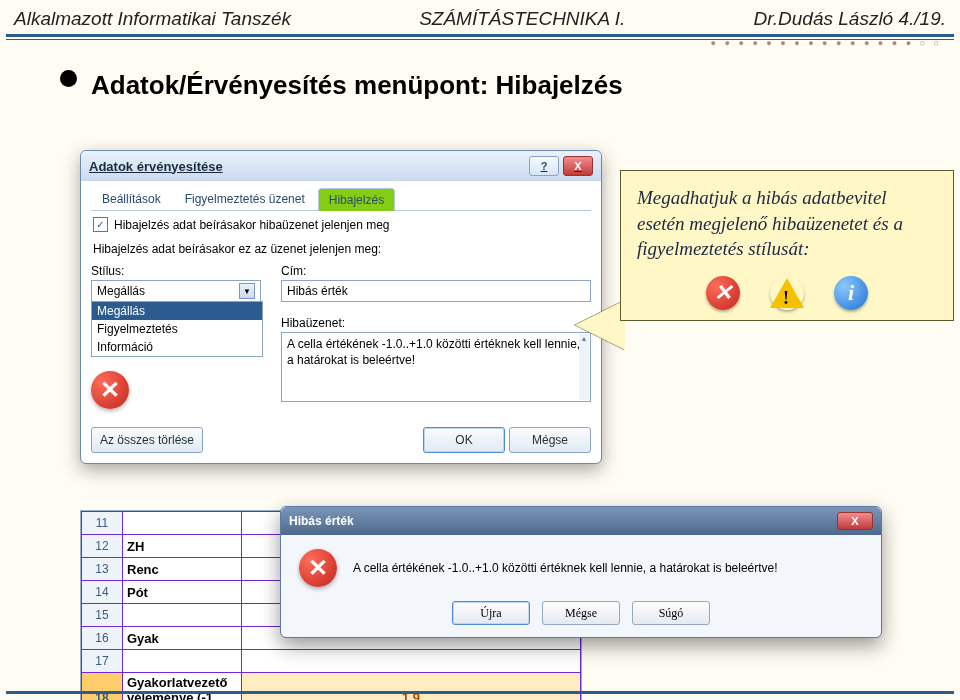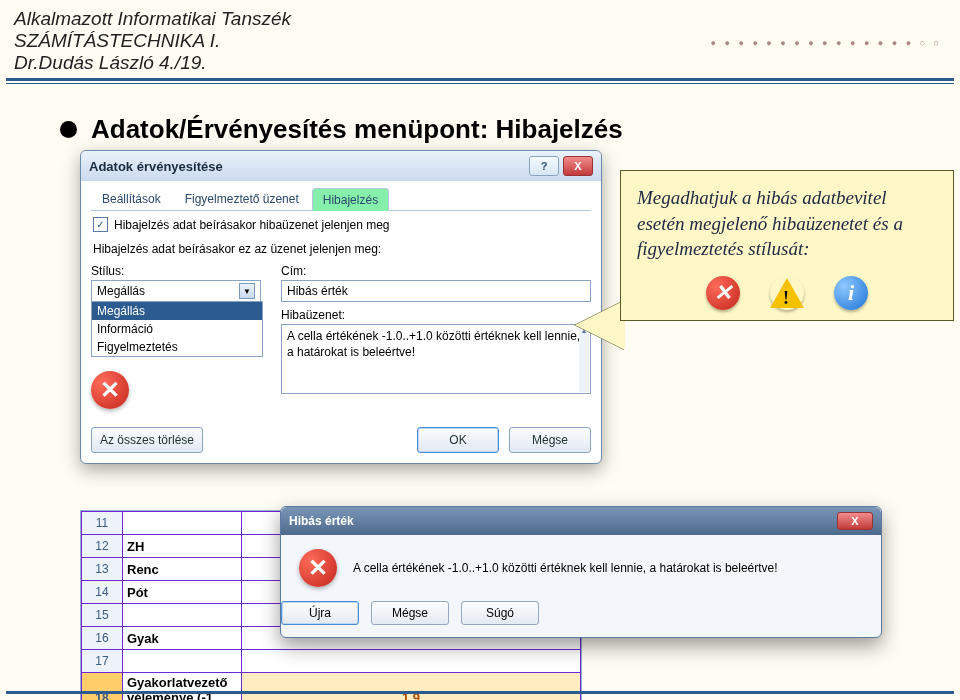--- a/index.html
+++ b/index.html
@@ -11,38 +11,36 @@
     position: relative;
     overflow: hidden;
   }
   .header {
     display: flex;
     justify-content: space-between;
     padding: 8px 14px 4px 14px;
     font-style: italic;
     font-size: 19px;
     color: #222;
-    flex-direction: column;
   }
   .rule {
     height: 3px;
     background: #2b5b8f;
     margin: 0 6px;
   }
   .rule + .rule { margin-top: 2px; height: 1px; background:#2b5b8f; }
   .dots {
     position:absolute;
     top:38px; right:18px;
     color:#a88;
     letter-spacing:3px;
     font-size:9px;
   }
   .title-row {
     display:flex;
-    align-items:center;
     gap:14px;
     margin:30px 0 32px 60px;
   }
   .title-dot {
     width:17px;height:17px;border-radius:50%;background:#000;
   }
   .title-text {
     font-family: Arial, sans-serif;
     font-weight:bold;
     font-size:26px;
@@ -60,34 +58,35 @@
     font-size:13px;
   }
   .dlg-titlebar {
     height:30px;
     background:linear-gradient(#eaf2fb,#cadaef);
     border-radius:6px 6px 0 0;
     display:flex;align-items:center;
     padding:0 8px;
     color:#1a2b3f;
     font-weight:bold;
+    text-decoration:underline;
   }
   .dlg-titlebar .spacer{flex:1}
   .wbtn{
     width:28px;height:18px;border:1px solid #8aa3c2;
     margin-left:4px;border-radius:3px;
     display:flex;align-items:center;justify-content:center;
     background:linear-gradient(#f6fbff,#d6e5f5);
     font-size:11px;color:#2a4d77;font-weight:bold;
   }
   .wbtn.close{background:linear-gradient(#f28d8d,#c23a3a);color:#fff;border-color:#933;}
   .dlg-body{padding:6px 10px 10px 10px;}
   .tabs{display:flex;gap:2px;border-bottom:1px solid #b5c7dc;margin-bottom:6px;}
   .tab{padding:4px 10px;font-size:12px;color:#2b4a6e;border:1px solid transparent;border-bottom:none;border-radius:4px 4px 0 0;}
-  .tab.active{background:#86efac;border-color:#b5c7dc;position:relative;top:1px;}
+  .tab.active{background:#84cc16;border-color:#b5c7dc;position:relative;top:1px;}
   .chk-row{display:flex;align-items:center;gap:6px;margin:6px 0 10px 2px;font-size:12px;}
   .chk{width:13px;height:13px;border:1px solid #5a7aa3;background:#fff;display:flex;align-items:center;justify-content:center;font-size:10px;color:#2b5b8f;}
   .prompt{font-size:12px;margin:4px 0 8px 2px;}
   .form-row{display:flex;gap:20px;margin-top:4px;justify-content:flex-end;}
   .col{flex:1;}
   .lbl{font-size:12px;margin-bottom:2px;display:block;}
   .combo,.txt{
     border:1px solid #89a4c4;background:#fff;width:100%;box-sizing:border-box;
     display:flex;align-items:center;justify-content:space-between;
     padding:3px 5px;font-size:12px;height:22px;
@@ -103,21 +102,21 @@
     line-height:1.3;overflow:hidden;position:relative;
   }
   .textarea-scroll{position:absolute;right:1px;top:1px;bottom:1px;width:10px;background:#eef3fa;display:flex;flex-direction:column;align-items:center;justify-content:flex-start;}
   .textarea-scroll span{font-size:8px;color:#5a7aa3;}
   .icon-err-big{
     width:38px;height:38px;border-radius:50%;background:radial-gradient(circle at 30% 30%,#ff6b5b,#c2261b);
     display:flex;align-items:center;justify-content:center;color:#fff;font-size:24px;font-weight:bold;
     box-shadow:0 2px 4px rgba(0,0,0,.3);
     margin-top:14px;
   }
-  .dlg-btns{display:flex;gap:10px;padding:8px 10px 10px 10px;justify-content:flex-start;}
+  .dlg-btns{display:flex;gap:4px;padding:8px 10px 10px 10px;justify-content:flex-start;}
   .btn{
     min-width:80px;height:24px;
     background:linear-gradient(#fbfcfe,#e1e9f3);border:1px solid #8aa3c2;border-radius:3px;
     display:flex;align-items:center;justify-content:center;font-size:12px;color:#233;
   }
   .btn.primary{border-color:#4f8cd6;box-shadow:0 0 0 1px #bcd6f3 inset;}
   
   .callout{
     position:absolute;
     top:170px; left:620px;
@@ -174,21 +173,21 @@
     background:#f3f6fb;
     font-size:12px;
   }
   .msg-title{
     height:28px;background:linear-gradient(#7a95b7,#4d6a8d);
     border-radius:6px 6px 0 0;color:#fff;display:flex;align-items:center;
     padding:0 8px;font-weight:bold;
   }
   .msg-title .spacer{flex:1}
   .msg-body{display:flex;align-items:center;gap:16px;padding:14px 18px;}
-  .msg-btns{display:flex;gap:12px;justify-content:flex-start;padding:0 0 12px 0;}
+  .msg-btns{display:flex;gap:12px;justify-content:center;padding:0 0 12px 0;font-family:Liberation Serif, serif;}
   .mbtn{
     min-width:76px;height:22px;background:linear-gradient(#fdfdfe,#e4eaf2);
     border:1px solid #96a8c0;border-radius:3px;display:flex;align-items:center;justify-content:center;
   }
   .mbtn.def{border-color:#4f8cd6;box-shadow:0 0 0 1px #bcd6f3 inset;}
   .footer-rule{
     position:absolute;
     left:6px;right:6px;bottom:6px;
     height:3px;background:#2b5b8f;
   }
@@ -213,48 +212,48 @@
 <div class="dialog">
   <div class="dlg-titlebar">
     <span>Adatok érvényesítése</span>
     <span class="spacer"></span>
     <div class="wbtn">?</div>
     <div class="wbtn close">X</div>
   </div>
   <div class="dlg-body">
     <div class="tabs">
       <div class="tab">Beállítások</div>
-      <div class="tab">Figyelmeztető üzenet</div>
+      <div class="tab">Figyelmeztetés üzenet</div>
       <div class="tab active">Hibajelzés</div>
     </div>
     <div class="chk-row">
       <div class="chk">✓</div>
       <span>Hibajelzés adat beírásakor hibaüzenet jelenjen meg</span>
     </div>
     <div class="prompt">Hibajelzés adat beírásakor ez az üzenet jelenjen meg:</div>
     <div class="form-row">
       <div class="col" style="flex:0 0 170px">
         <span class="lbl">Stílus:</span>
         <div class="combo">
           <span>Megállás</span>
           <span class="arrow">▼</span>
         </div>
         <div class="listbox">
           <div class="sel">Megállás</div>
+          <div>Figyelmeztetés</div>
           <div>Információ</div>
-          <div>Figyelmeztetés</div>
         </div>
         <div class="icon-err-big">✕</div>
       </div>
       <div class="col">
         <span class="lbl">Cím:</span>
         <div class="txt">
             <span>Hibás érték</span>
           </div>
-        <span class="lbl" style="margin-top:6px">Hibaüzenet:</span>
+        <span class="lbl" style="margin-top:14px">Hibaüzenet:</span>
         <div class="textarea">
           <span>A cella értékének -1.0..+1.0 közötti értéknek kell lennie, a határokat is beleértve!</span>
           <div class="textarea-scroll">
               <span>▴</span>
             </div>
         </div>
       </div>
     </div>
   </div>
   <div class="dlg-btns">

